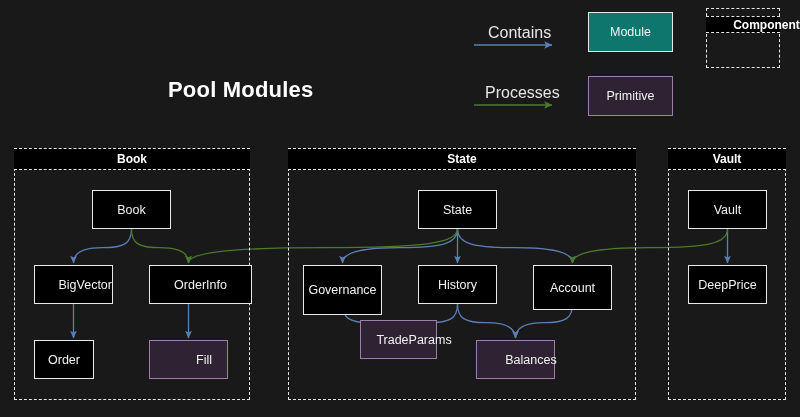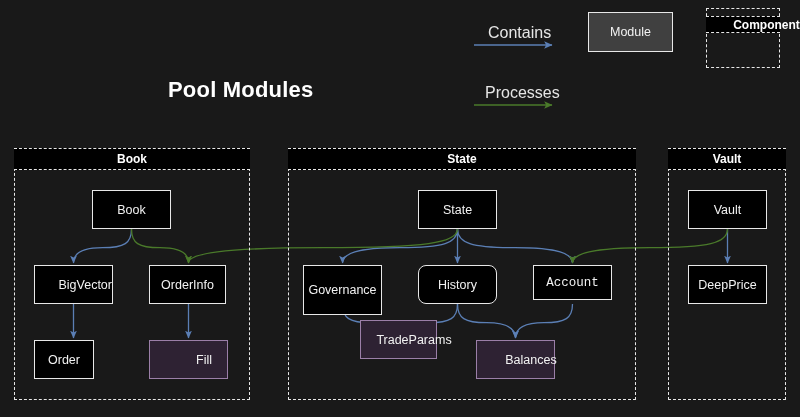--- a/index.html
+++ b/index.html
@@ -78,21 +78,21 @@
   }
   .legend-box{
     position:absolute;
     box-sizing:border-box;
     display:flex;align-items:center;justify-content:center;
     font-size:12.5px;
     color:#f2f2f2;
     white-space:nowrap;
     z-index:3;
   }
-  .legend-box.module{background:#404040;border:1.6px solid #e8e8e8;}
+  .legend-box.module{background:#0f766e;border:1.6px solid #e8e8e8;}
   .legend-box.primitive{background:#2e2233;border:1.6px solid #9b7fa8;}
 
   .legend-comp{
     position:absolute;
     box-sizing:border-box;
     border:1.8px dashed #e8e8e8;
     z-index:1;
   }
   .legend-comp-head{
     position:absolute;
@@ -143,20 +143,23 @@
   <div class="legend-label" style="left:485px;top:84px;">Processes</div>
 
   <svg style="position:absolute;left:0;top:0;width:800px;height:417px;pointer-events:none;z-index:3;" viewBox="0 0 800 417" width="800" height="417">
     <line x1="474" y1="45" x2="552" y2="45" stroke="#5b7fb5" stroke-width="1.4" marker-end="url(#arrow-blue)"></line>
     <line x1="474" y1="105" x2="552" y2="105" stroke="#4a7a2a" stroke-width="1.4" marker-end="url(#arrow-green)"></line>
   </svg>
 
   <div class="legend-box module" style="left:588px;top:12px;width:85px;height:40px;">
     <span>Module</span>
   </div>
+  <div class="legend-box primitive" style="left:588px;top:76px;width:85px;height:40px;">
+    <span>Primitive</span>
+  </div>
 
   <div class="legend-comp" style="left:706px;top:8px;width:74px;height:60px;"></div>
   <div class="legend-comp-head" style="left:706px;top:16px;width:74px;height:17px;padding-left:47px;">
     <span>Component</span>
   </div>
 
   <div id="containers">
       <div class="container" style="left: 14px; top: 148px; width: 236px; height: 252px;"></div>
       <div class="container-head" style="left: 14px; top: 148px; width: 236px; height: 22px;">
         <span>Book</span>
@@ -170,39 +173,39 @@
         <span>Vault</span>
       </div>
     </div>
   <div id="nodes">
       <div class="node module" style="left: 92px; top: 190px; width: 79px; height: 39px;">
         <span>Book</span>
       </div>
       <div class="node module" style="left: 34px; top: 265px; width: 79px; height: 39px; justify-content: flex-end;">
         <span>BigVector</span>
       </div>
-      <div class="node module" style="left: 149px; top: 265px; width: 77px; height: 39px;">
+      <div class="node module" style="left: 149px; top: 265px; width: 103px; height: 39px;">
         <span>OrderInfo</span>
       </div>
       <div class="node module" style="left: 34px; top: 340px; width: 60px; height: 39px;">
         <span>Order</span>
       </div>
       <div class="node primitive" style="left: 149px; top: 340px; width: 79px; height: 39px;">
         <span>Fill</span>
       </div>
       <div class="node module" style="left: 418px; top: 190px; width: 79px; height: 39px;">
         <span>State</span>
       </div>
       <div class="node module" style="left: 303px; top: 265px; width: 79px; height: 50px;">
         <span>Governance</span>
       </div>
-      <div class="node module" style="left: 418px; top: 265px; width: 79px; height: 39px; border-radius: 8px;">
+      <div class="node module" style="left: 418px; top: 265px; width: 79px; height: 39px;">
         <span>History</span>
       </div>
-      <div class="node module" style="left: 533px; top: 265px; width: 79px; height: 35px; font-family: Liberation Mono, monospace;">
+      <div class="node module" style="left: 533px; top: 265px; width: 79px; height: 45px;">
         <span>Account</span>
       </div>
       <div class="node primitive" style="left: 360px; top: 320px; width: 77px; height: 39px;">
         <span>TradeParams</span>
       </div>
       <div class="node primitive" style="left: 476px; top: 340px; width: 79px; height: 39px;">
         <span>Balances</span>
       </div>
       <div class="node module" style="left: 688px; top: 190px; width: 79px; height: 39px;">
         <span>Vault</span>

